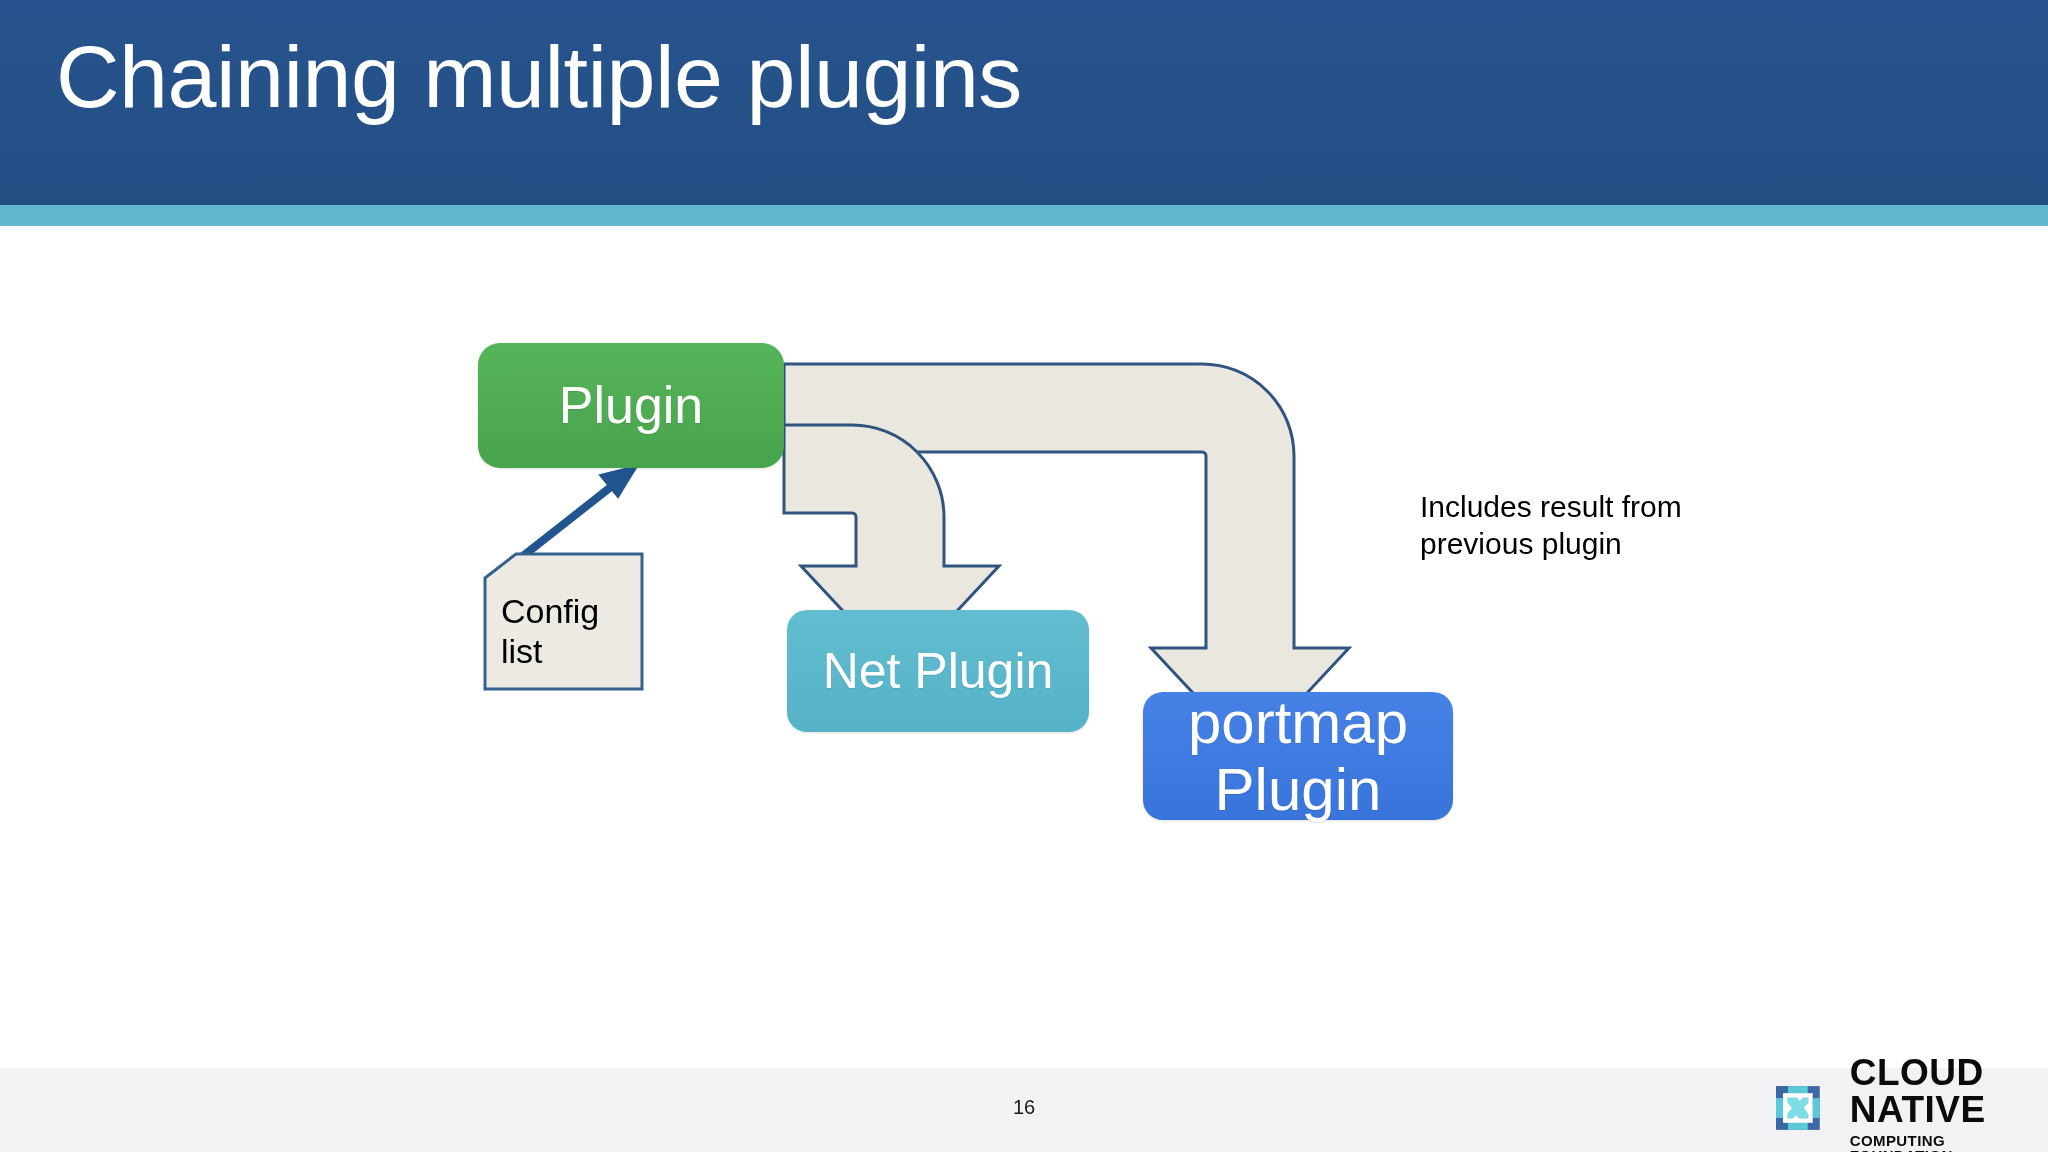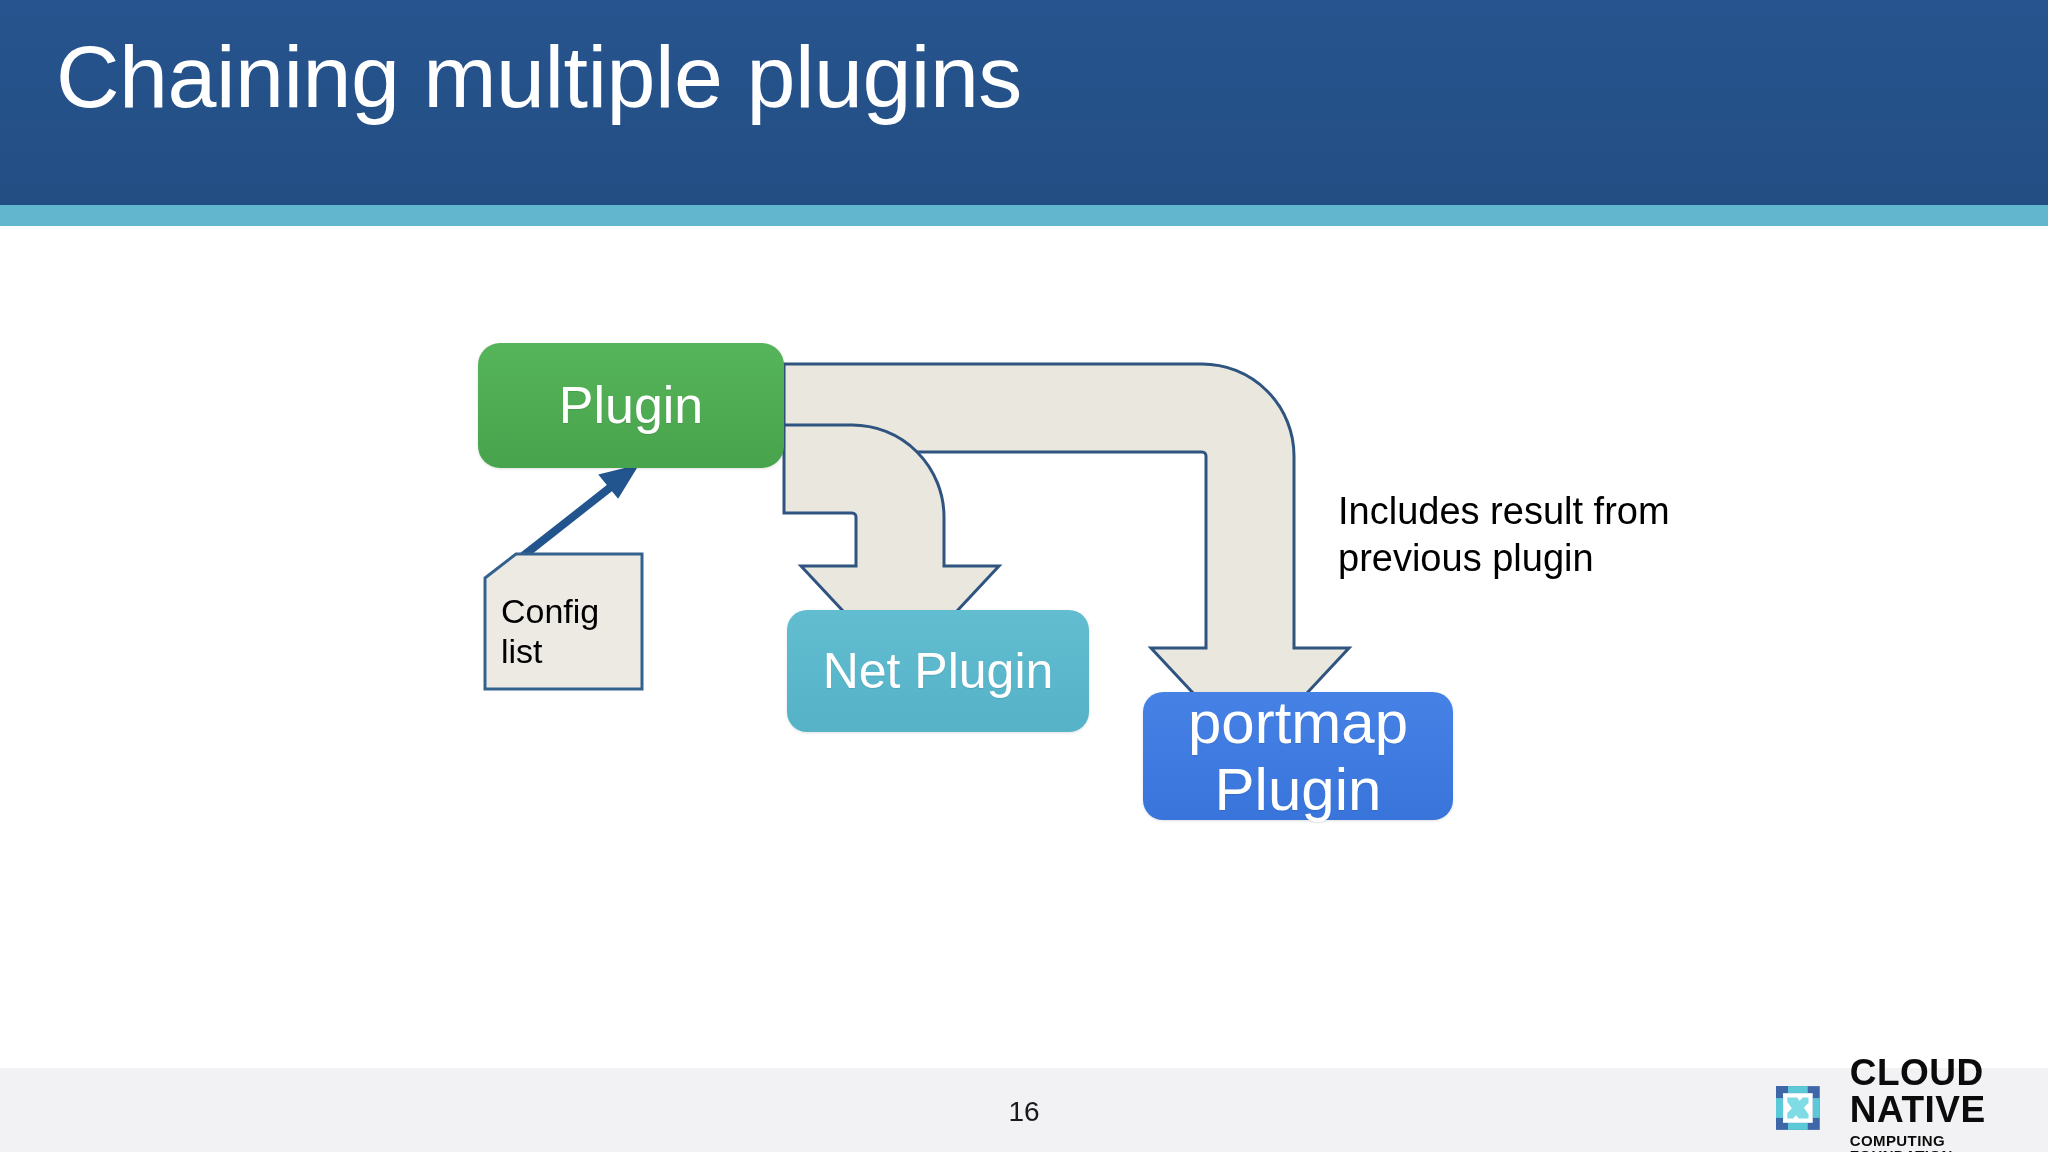--- a/index.html
+++ b/index.html
@@ -134,45 +134,45 @@
     z-index: 2;
     color: #000000;
     font-size: 34px;
     line-height: 1.17;
     text-align: left;
     white-space: pre-line;
   }
 
   .annotation {
     position: absolute;
-    left: 1338px;
+    left: 1420px;
     top: 262px;
     width: 420px;
     color: #000000;
-    font-size: 38px;
+    font-size: 30px;
     line-height: 1.24;
     white-space: pre-line;
   }
 
   
   .footer {
     position: absolute;
     left: 0;
     top: 1068px;
     width: 2048px;
     height: 84px;
     background: #F2F1F4;
   }
   .page-number {
     position: absolute;
     left: 0;
     top: 1096px;
     width: 2048px;
     text-align: center;
-    font-size: 28px;
+    font-size: 20px;
     color: #1a1a1a;
   }
   .cncf-logo {
     position: absolute;
     left: 1776px;
     top: 1077px;
     height: 62px;
     display: flex;
     align-items: center;
     gap: 30px;

